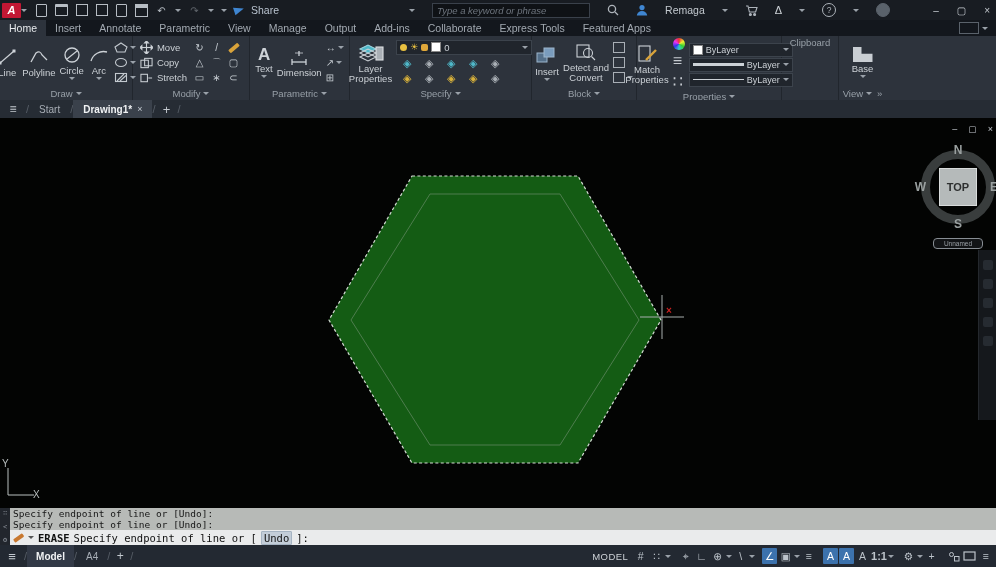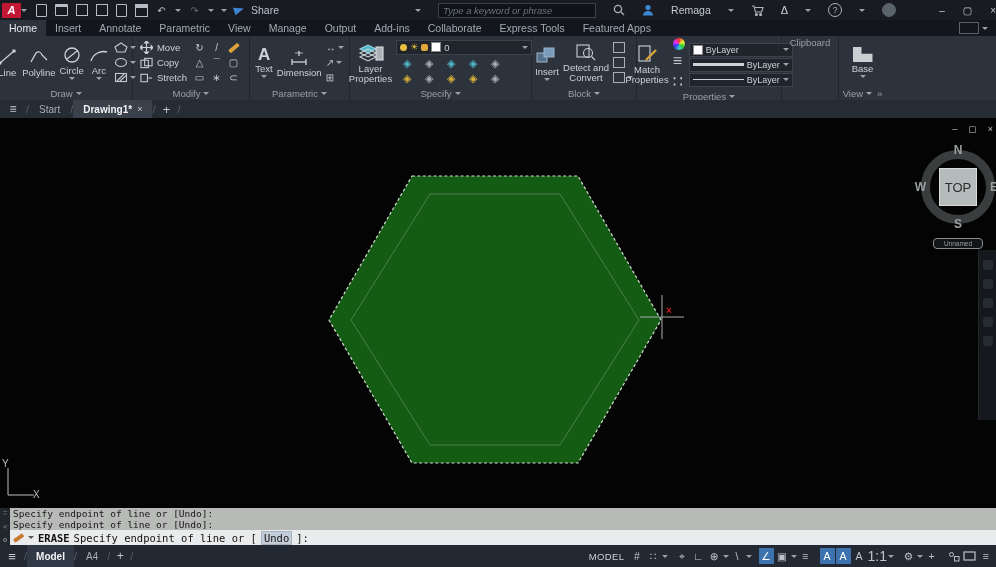--- a/index.html
+++ b/index.html
@@ -15,21 +15,21 @@
   .sheet{width:9px;height:11px;border:1px solid #b7bdc4;border-radius:1px;}
   .folder{width:12px;height:8px;border:1px solid #b7bdc4;border-top:3px solid #b7bdc4;border-radius:1px;}
   .floppy{width:10px;height:10px;border:1px solid #b7bdc4;}
   .printer{width:12px;height:8px;border:1px solid #b7bdc4;border-top:4px solid #b7bdc4;}
   .dim{opacity:.45;}
   .cd{width:0;height:0;border-left:3px solid transparent;border-right:3px solid transparent;
       border-top:3.5px solid #9aa1a9;display:inline-block;vertical-align:middle;}
   .plane{width:0;height:0;border-top:4px solid transparent;border-bottom:4px solid transparent;
          border-left:10px solid #3f86d2;display:inline-block;transform:rotate(-18deg);}
   .tb-title{position:absolute;left:0;right:0;text-align:center;color:#a7adb5;pointer-events:none;}
-  .tb-right{margin-left:auto;display:flex;align-items:center;gap:17px;z-index:2;}
+  .tb-right{margin-left:auto;display:flex;align-items:center;gap:17px;padding-right:6px;z-index:2;}
   .searchbox{width:148px;height:13px;background:#0f1216;border:1px solid #3a414b;color:#c6cbd1;
              font-size:9.5px;font-style:italic;padding:0 4px;outline:none;}
   .searchbox::placeholder{color:#6d747d;font-style:italic;}
   .circ{width:12px;height:12px;border-radius:50%;border:1px solid #aeb4bb;display:inline-flex;
         align-items:center;justify-content:center;font-size:8.5px;color:#aeb4bb;}
   .circ.fill{background:#5a626b;border-color:#5a626b;color:#22262b;}
   .winbtns{display:flex;gap:18px;margin-left:26px;color:#c3c8ce;font-size:10px;}
   
   .tabrow{top:20px;height:16px;background:#13171d;display:flex;align-items:stretch;font-size:10.5px;}
   .rtab{padding:0 9px;display:flex;align-items:center;color:#a2a9b1;}
@@ -84,21 +84,21 @@
   .canvas{top:118px;height:390px;background:#030403;}
   .canvas svg.main{position:absolute;inset:0;}
   .vwrap{position:absolute;left:919px;top:22px;width:78px;}
   .vring{width:56px;height:56px;margin:10px auto 0;border-radius:50%;border:9px solid #393d3d;position:relative;}
   .vletter{position:absolute;color:#9aa0a0;font-weight:bold;font-size:12px;}
   .vn{left:50%;top:-2px;transform:translate(-50%,-100%);}
   .vs{left:50%;bottom:-2px;transform:translate(-50%,100%);}
   .vw{left:-4px;top:50%;transform:translate(-100%,-50%);}
   .ve{right:-4px;top:50%;transform:translate(100%,-50%);}
   .vtop{position:absolute;left:50%;top:50%;transform:translate(-50%,-50%);width:36px;height:36px;
-        background:#b5baba;border:1px solid #d8dbdb;color:#2d2f2f;font-size:13px;font-weight:normal;
+        background:#b5baba;border:1px solid #d8dbdb;color:#2d2f2f;font-size:11px;font-weight:bold;
         display:flex;align-items:center;justify-content:center;}
   .vpill{margin:14px auto 0;width:48px;height:9px;border:1px solid #878d93;border-radius:4px;
          background:#121416;color:#9aa0a6;font-size:6.5px;display:flex;align-items:center;justify-content:center;}
   .cwin{position:absolute;right:3px;top:6px;display:flex;gap:11px;color:#c3c8ce;font-size:9px;}
   .navstrip{position:absolute;right:0;top:132px;width:17px;height:160px;background:#15181c;
             border-left:1px solid #24282d;display:flex;flex-direction:column;align-items:center;
             gap:9px;padding-top:10px;}
   .navic{width:10px;height:10px;background:#262b31;border-radius:2px;}
   
   .cmd{top:508px;height:37px;display:flex;font-family:"DejaVu Sans Mono",monospace;}
@@ -598,21 +598,21 @@
     <i class="cd"></i>
     <span class="sgap"></span>
     <span class="si blue">∠</span>
     <span class="si">▣</span>
     <i class="cd"></i>
     <span class="si">≡</span>
     <span class="sgap"></span>
     <span class="si blue">A</span>
     <span class="si blue">A</span>
     <span class="si">A</span>
-    <span class="si" style="font-size:14px;">1:1</span>
+    <span class="si" style="font-size:11px;font-weight:bold;">1:1</span>
     <i class="cd"></i>
     <span class="sgap"></span>
     <span class="si">⚙</span>
     <i class="cd"></i>
     <span class="si">+</span>
     <span class="sgap"></span>
     <span class="si">
       <svg width="12" height="11" viewBox="0 0 12 11" style="stroke:#bcc3ca;fill:none;stroke-width:1;">
         <circle cx="3.5" cy="3.5" r="2"></circle>
           <rect x="6.5" y="5.5" width="4.5" height="4.5"></rect>

